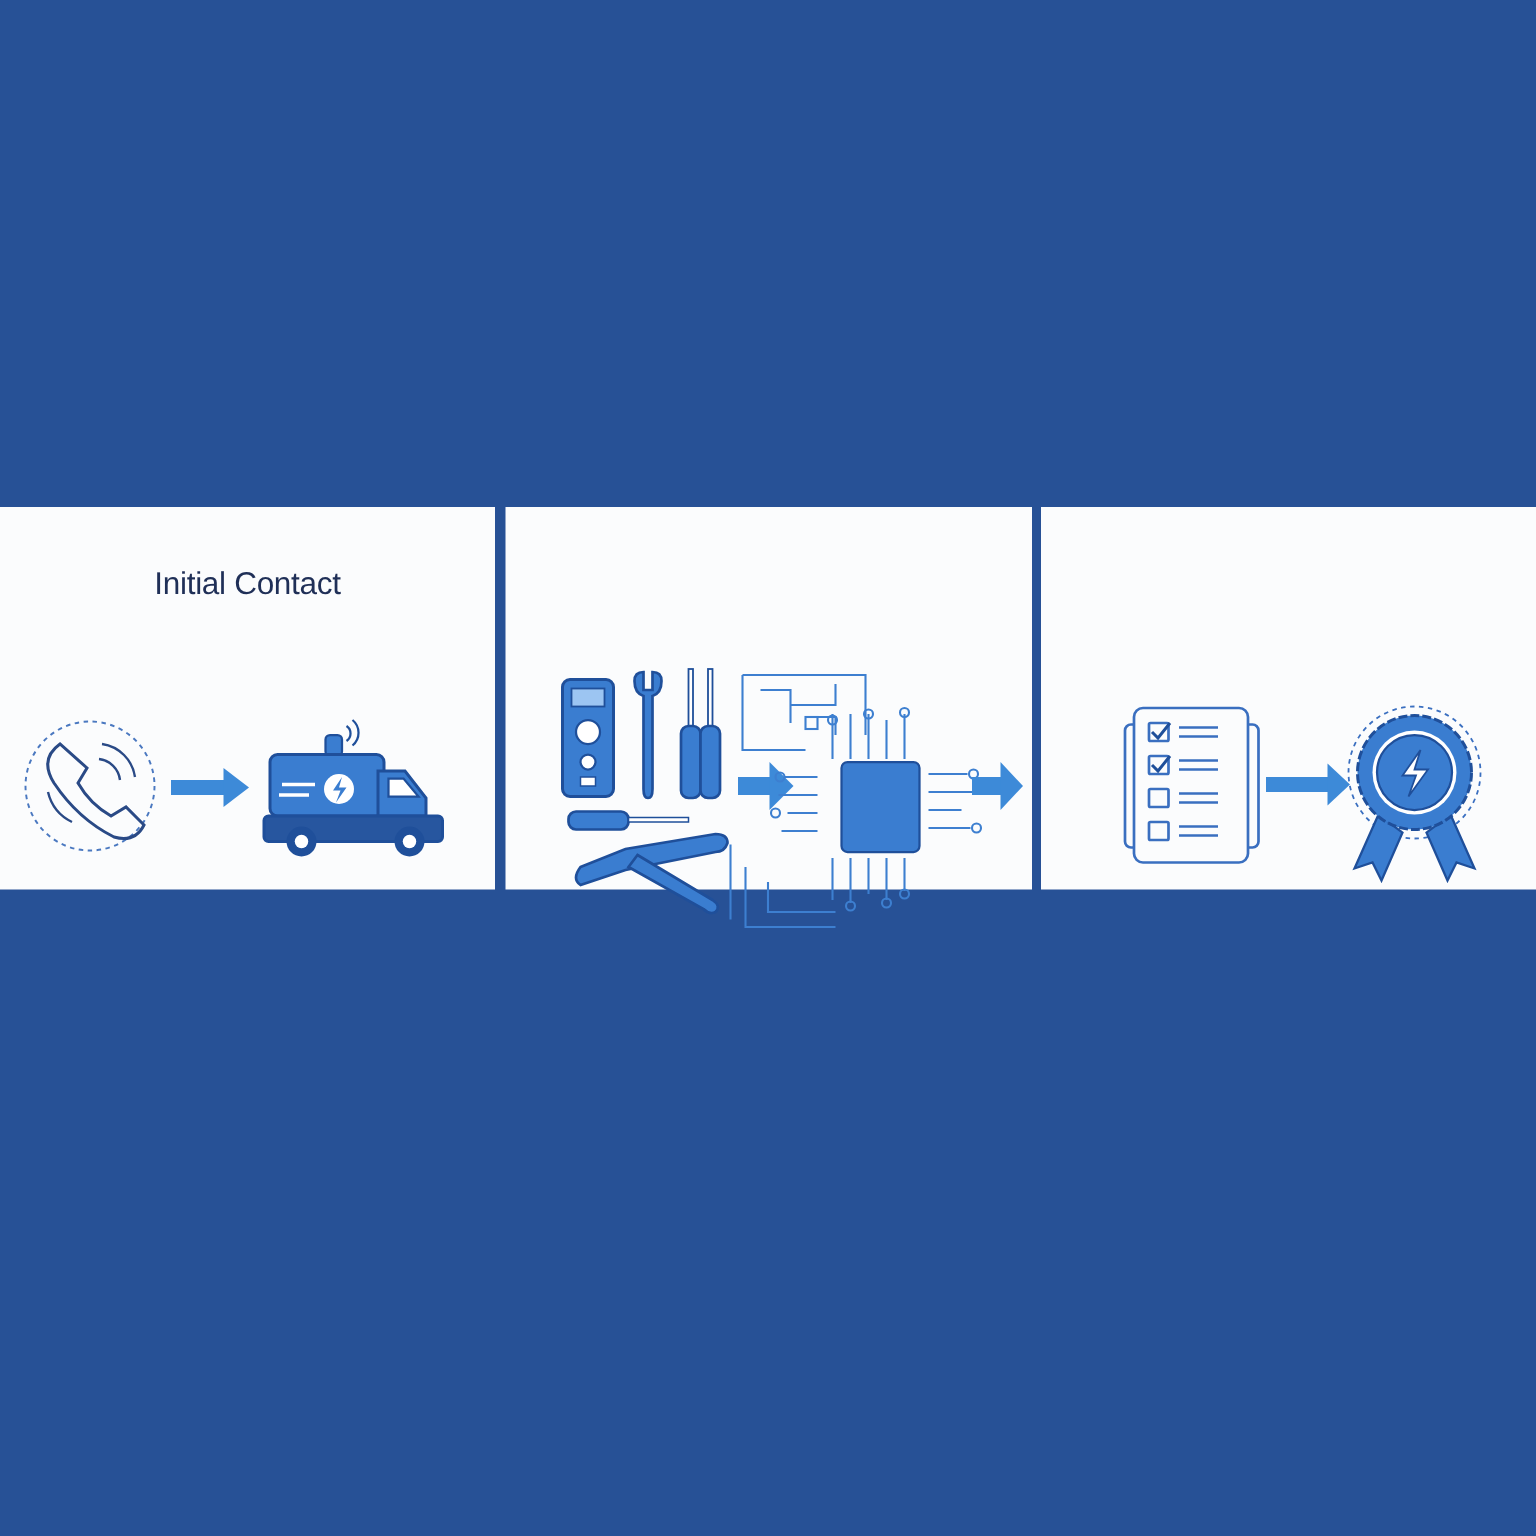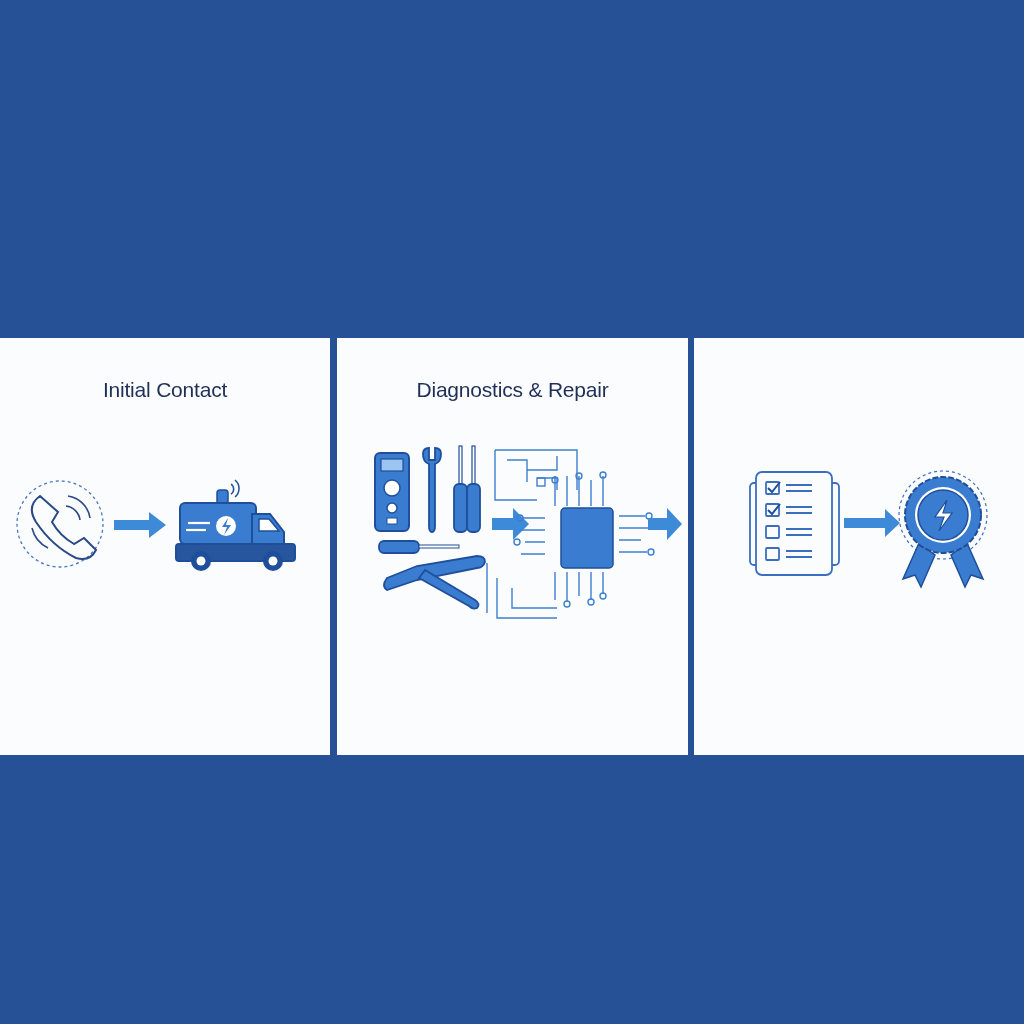--- a/index.html
+++ b/index.html
@@ -3,21 +3,21 @@
 <meta charset="utf-8">
 <style>
   html, body { margin: 0; padding: 0; }
   body {
     width: 1024px; height: 1024px; overflow: hidden;
     background: #275196;
     font-family: "Liberation Sans", sans-serif;
     position: relative;
   }
   .panel {
-    position: absolute; top: 338px; height: 417px;
+    position: absolute; top: 338px; height: 255px;
     background: #fbfcfd;
     box-sizing: border-box;
   }
   #p1 { left: 0; width: 330px; }
   #p2 { left: 337px; width: 351px; }
   #p3 { left: 694px; width: 330px; }
   .panel-title {
     position: absolute; top: 40px; left: 0; right: 0;
     text-align: center; color: #1f2f57;
     font-size: 21px; letter-spacing: -0.2px;
@@ -57,21 +57,20 @@
         <circle cx="273" cy="223" r="4.5" fill="#fff"></circle>
       <line x1="188" y1="185" x2="210" y2="185" stroke="#fff" stroke-width="2.2"></line>
       <line x1="186" y1="192" x2="206" y2="192" stroke="#fff" stroke-width="2.2"></line>
       <circle cx="226" cy="188" r="10" fill="#fff"></circle>
       <path d="M228 180 l-6 9 h5 l-3 8 l7 -10 h-5 z" fill="#3a7dd0"></path>
     </g>
   </svg>
 </div>
 
 <div class="panel" id="p2">
-  <div class="panel-title">Diagnostics &amp; Repair</div>
   <svg width="351" height="337" viewBox="0 0 351 337">
 
     <g>
       <rect x="38" y="115" width="34" height="78" rx="5" fill="#3a7dd0" stroke="#1f4f9a" stroke-width="2"></rect>
       <rect x="44" y="121" width="22" height="12" fill="#9cc5f2" stroke="#1f4f9a" stroke-width="1.2"></rect>
       <circle cx="55" cy="150" r="8" fill="#fff" stroke="#1f4f9a" stroke-width="1.5"></circle>
       <circle cx="55" cy="170" r="5" fill="#fff" stroke="#1f4f9a" stroke-width="1.5"></circle>
       <rect x="50" y="180" width="10" height="6" fill="#fff" stroke="#1f4f9a" stroke-width="1"></rect>
     </g>
 

